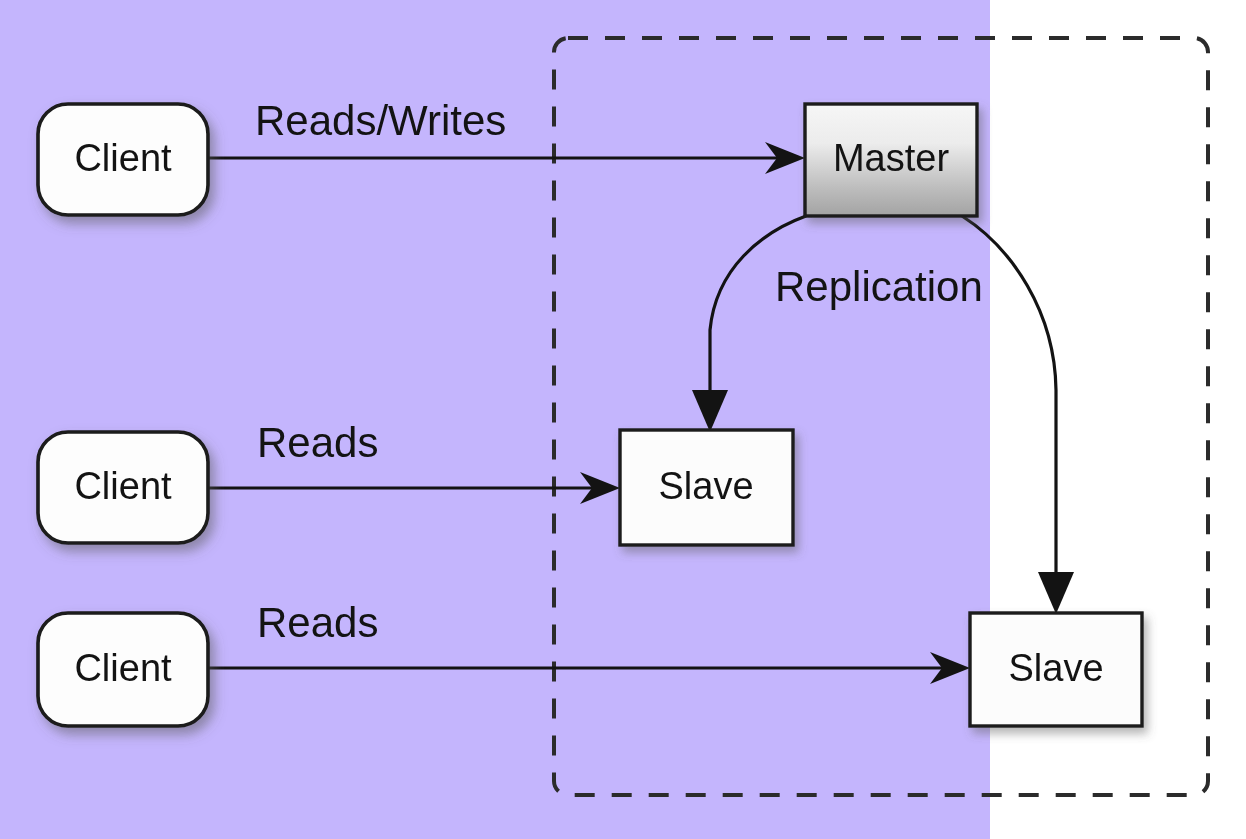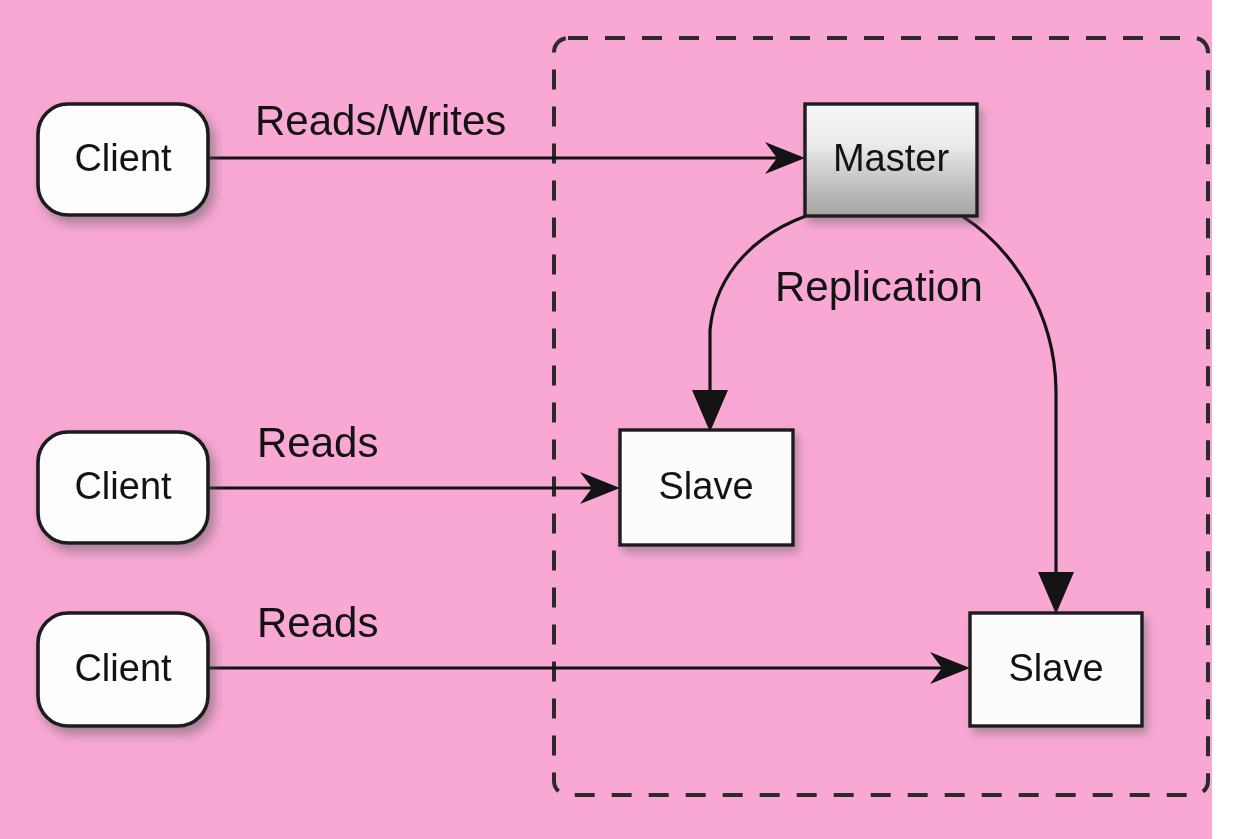--- a/index.html
+++ b/index.html
@@ -8,23 +8,23 @@
     background: #ffffff;
   }
   body {
     width: 1246px;
     height: 839px;
     font-family: "Liberation Sans", sans-serif;
     overflow: hidden;
   }
   #diagram-root {
     position: relative;
-    width: 1212px;
+    width: 990px;
     height: 839px;
-    background: #f9a8d4;
+    background: #c4b5fd;
   }
   svg#diagram-svg {
     display: block;
     width: 1246px;
     height: 839px;
   }
   .node-label {
     font-family: "Liberation Sans", sans-serif;
     font-size: 38px;
     fill: #131313;

